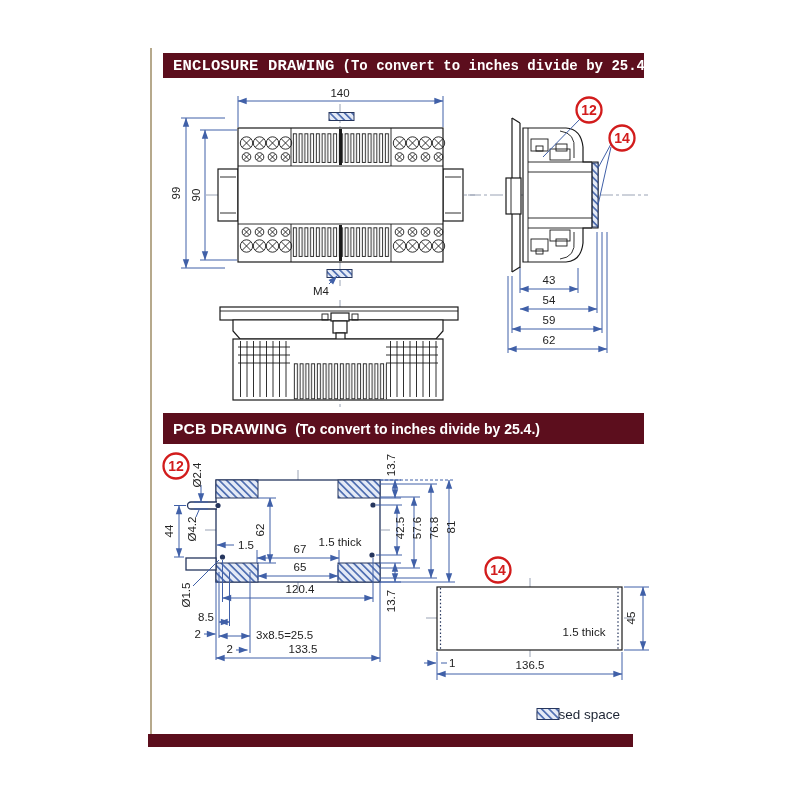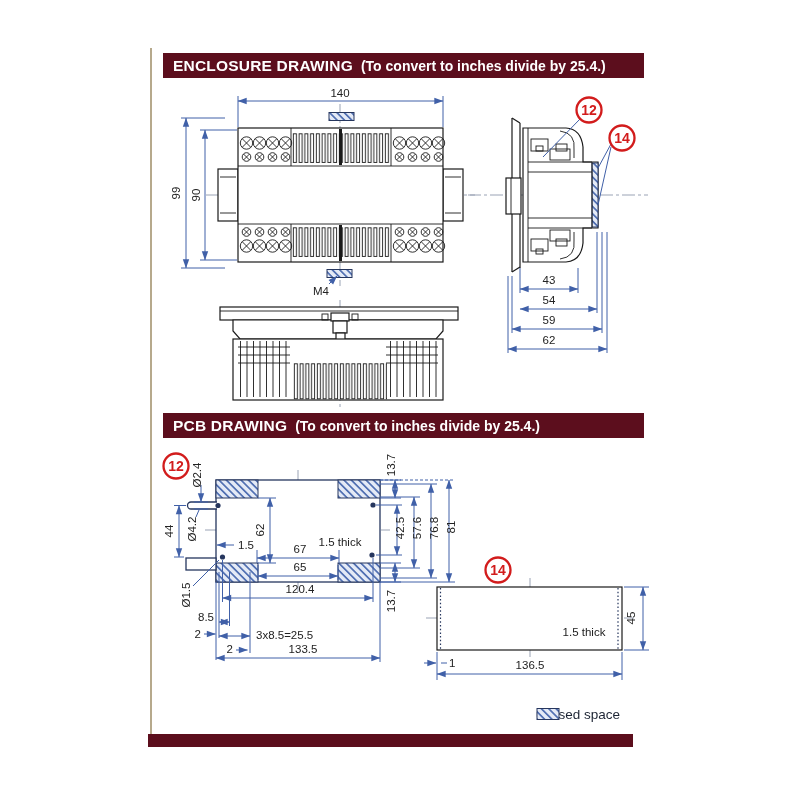--- a/index.html
+++ b/index.html
@@ -1,22 +1,22 @@
 <!DOCTYPE html>
 <html><head>
 <meta charset="utf-8">
 <style>
   html,body{margin:0;padding:0;background:#fff;}
   #page{position:relative;width:800px;height:800px;background:#fff;overflow:hidden;
         font-family:"Liberation Sans",sans-serif;}
   .rule-left{position:absolute;left:150px;top:48px;width:2px;height:686px;background:#b6a98c;}
   .bar{position:absolute;left:163px;width:481px;background:#5c0e1d;color:#fff;
        display:flex;align-items:center;gap:8px;padding-left:10px;box-sizing:border-box;}
-  .bar-enclosure{top:53px;height:25px;}
-  .bar-pcb{top:413px;height:25px;}
+  .bar-enclosure{top:53px;height:25px;font-family:Liberation Mono, monospace;}
+  .bar-pcb{top:413px;height:31px;}
   .bar .bt{font-weight:bold;font-size:15.5px;letter-spacing:.2px;white-space:nowrap;}
   .bar .bs{font-weight:bold;font-size:14px;white-space:nowrap;}
   .bottom-bar{position:absolute;left:148px;top:734px;width:485px;height:13px;background:#5c0e1d;}
   .legend{position:absolute;left:536px;top:707px;display:flex;align-items:center;gap:4px;}
   .legend .lt{font-size:13.5px;color:#1c2433;}
   svg{position:absolute;}
   .k{stroke:#1a1a1a;fill:none;stroke-width:1.2;}
   .k9{stroke:#1a1a1a;fill:none;stroke-width:.9;}
   .kf{stroke:#1a1a1a;fill:#fff;stroke-width:1.2;}
   .b{stroke:#4060a8;fill:none;stroke-width:1;}

